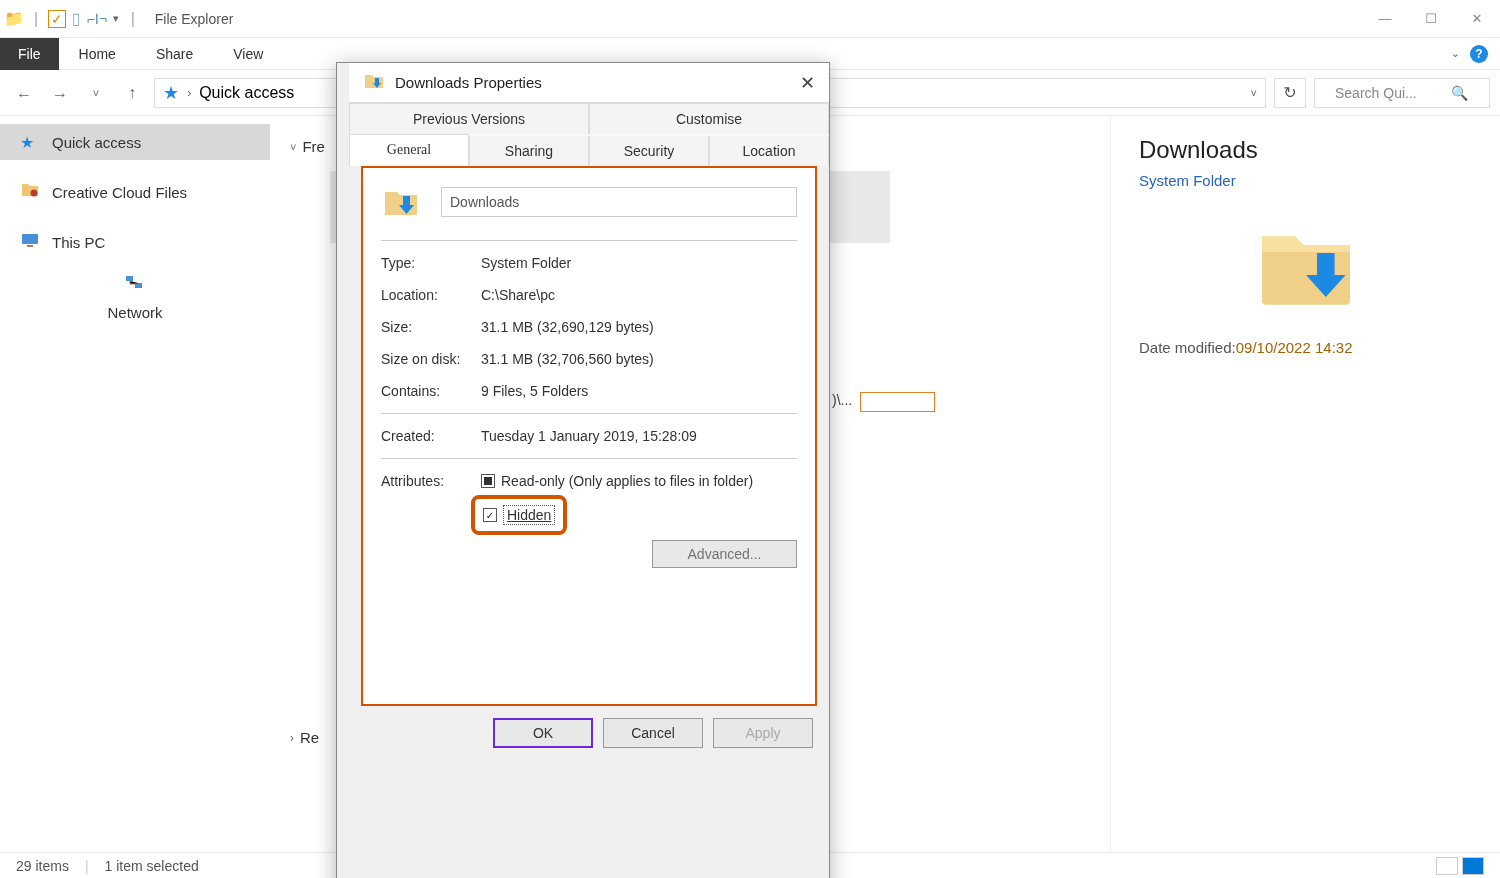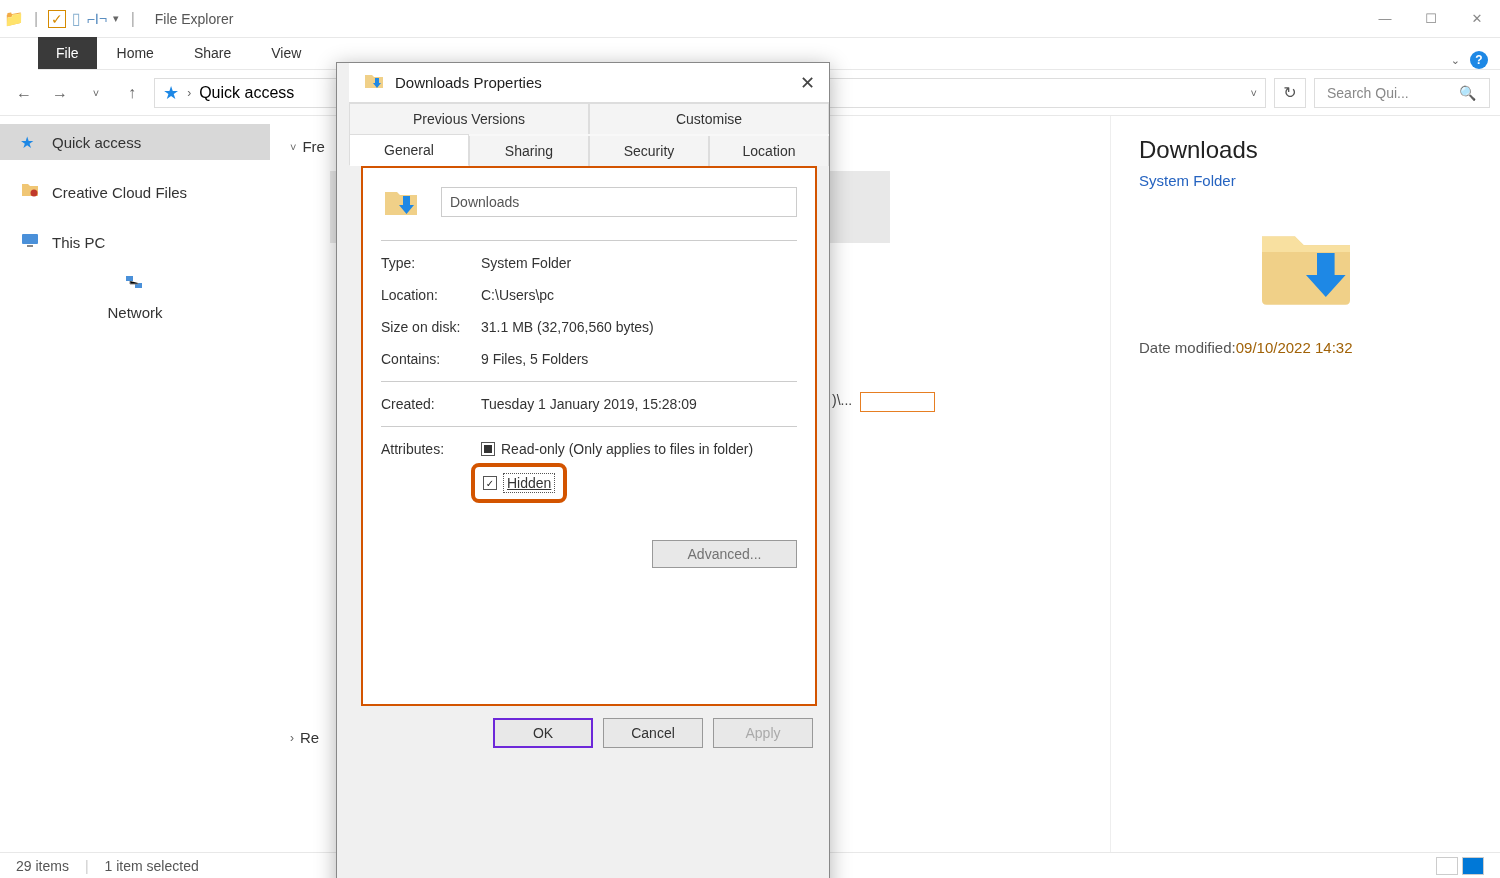--- a/index.html
+++ b/index.html
@@ -8,33 +8,33 @@
     
     .title-bar { height: 38px; display: flex; align-items: center; justify-content: space-between; padding: 0 0 0 4px; border-bottom: 1px solid #e8e8e8; }
     .title-left { display: flex; align-items: center; gap: 8px; }
     .title-left .qa-icons { display: flex; align-items: center; gap: 6px; }
     .title-text { font-size: 14px; color: #555; margin-left: 8px; }
     .title-sep { color: #aaa; margin: 0 4px; }
     .win-controls { display: flex; }
     .win-btn { width: 46px; height: 32px; display: flex; align-items: center; justify-content: center; color: #888; font-size: 13px; }
     
     
-    .ribbon { height: 32px; display: flex; align-items: flex-end; border-bottom: 1px solid #e8e8e8; margin-left: 38px; }
+    .ribbon { height: 32px; display: flex; align-items: center; border-bottom: 1px solid #e8e8e8; }
     .ribbon-tab { padding: 0 20px; height: 32px; display: flex; align-items: center; font-size: 14px; color: #333; }
     .ribbon-tab.file { background: #3a3a3a; color: #fff; padding: 0 18px; }
     .help-area { margin-left: auto; display: flex; align-items: center; gap: 10px; padding-right: 12px; }
     .help-icon { width: 18px; height: 18px; border-radius: 50%; background: #1e88e5; color: #fff; display: flex; align-items: center; justify-content: center; font-size: 12px; font-weight: bold; }
     
     
     .nav-bar { height: 46px; display: flex; align-items: center; padding: 0 10px; gap: 8px; border-bottom: 1px solid #e8e8e8; }
     .nav-btn { width: 28px; height: 28px; display: flex; align-items: center; justify-content: center; color: #666; font-size: 16px; }
     .breadcrumb { flex: 1; height: 30px; border: 1px solid #ddd; display: flex; align-items: center; padding: 0 8px; gap: 8px; }
     .star-icon { color: #1e88e5; font-size: 18px; }
     .refresh-box { width: 32px; height: 30px; border: 1px solid #ddd; display: flex; align-items: center; justify-content: center; color: #555; }
-    .search-box { width: 176px; height: 30px; border: 1px solid #ddd; display: flex; align-items: center; padding: 0 12px; color: #888; font-size: 14px; justify-content: space-between; }
+    .search-box { width: 176px; height: 30px; border: 1px solid #ddd; display: flex; align-items: center; padding: 0 20px; color: #888; font-size: 14px; justify-content: space-between; }
     
     
     .main { height: 736px; display: flex; position: relative; }
     .sidebar { width: 270px; padding: 8px 0; }
     .sidebar-item { height: 36px; display: flex; align-items: center; gap: 10px; padding: 0 20px; font-size: 15px; color: #333; }
     .sidebar-item.active { background: #d8d8d8; }
     .sidebar-item .icon { width: 22px; font-size: 16px; }
     
     .content { flex: 1; padding: 12px 20px; }
     .tree-item { font-size: 15px; color: #333; padding: 6px 0; display: flex; align-items: center; gap: 6px; }
@@ -59,21 +59,21 @@
     .vt { width: 22px; height: 18px; border: 1px solid #ccc; }
     .vt.active { background: #0078d7; }
     
     
     .dialog { position: absolute; left: 336px; top: 62px; width: 494px; height: 850px; background: #f0f0f0; border: 1px solid #888; box-shadow: 0 4px 20px rgba(0,0,0,0.3); padding-left: 12px; }
     .dlg-title { height: 40px; background: #fff; display: flex; align-items: center; justify-content: space-between; padding: 0 14px; border-bottom: 1px solid #ddd; }
     .dlg-title-left { display: flex; align-items: center; gap: 10px; font-size: 15px; color: #222; }
     .dlg-tabs { background: #f8f8f8; }
     .dlg-tabs-row { display: flex; align-items: flex-end; }
     .dlg-tab { flex: 1; text-align: center; padding: 7px 0; font-size: 14px; color: #333; border: 1px solid #ddd; border-bottom: none; background: #f4f4f4; cursor: pointer; }
-    .dlg-tab.active { background: #fff; border-bottom: 1px solid #fff; }
+    .dlg-tab.active { background: #fff; border-bottom: 1px solid #fff; font-family: Liberation Serif, serif; }
     .dlg-tabs-row.row2 .dlg-tab:not(.active) { border-top: none; }
     
     .dlg-body { background: #fff; margin: 0 12px 12px 12px; padding: 14px 18px 18px 18px; border: 2px solid #d35400; height: 540px; position: relative; }
     .name-row { display: flex; align-items: center; gap: 20px; margin-bottom: 18px; }
     .name-row .folder-ic { width: 40px; height: 40px; position: relative; }
     .name-row input { flex: 1; height: 30px; border: 1px solid #ccc; padding: 0 8px; font-size: 14px; color: #555; }
     .prop-row { display: flex; padding: 8px 0; font-size: 14px; color: #333; }
     .prop-row .k { width: 100px; }
     .hr { border: none; border-top: 1px solid #ccc; margin: 6px 0; }
     
@@ -267,21 +267,25 @@
       </div>
       <input type="text" value="Downloads" style="">
     </div>
     <hr class="hr">
     <div class="prop-row">
         <span class="k">Type:</span>
         <span>System Folder</span>
       </div>
     <div class="prop-row">
         <span class="k">Location:</span>
-        <span>C:\Users\pc</span>
+        <span>C:\Share\pc</span>
+      </div>
+    <div class="prop-row">
+        <span class="k">Size:</span>
+        <span>31.1 MB (32,690,129 bytes)</span>
       </div>
     <div class="prop-row">
         <span class="k">Size on disk:</span>
         <span>31.1 MB (32,706,560 bytes)</span>
       </div>
     <div class="prop-row">
         <span class="k">Contains:</span>
         <span>9 Files, 5 Folders</span>
       </div>
     <hr class="hr">

